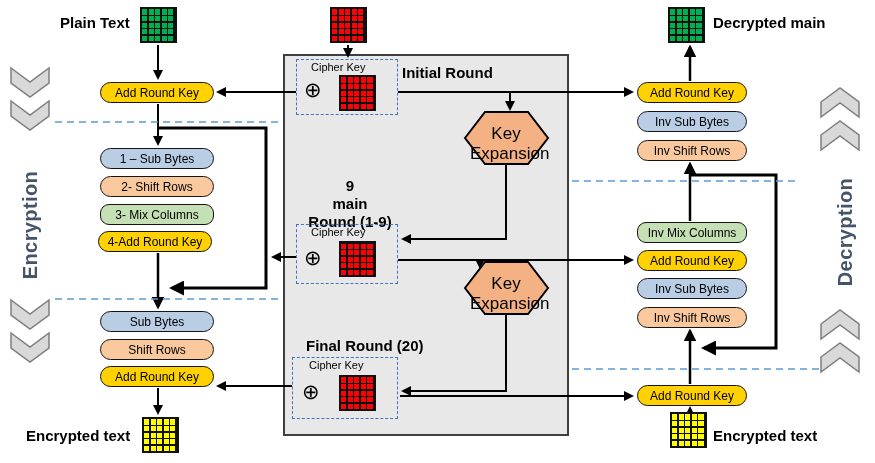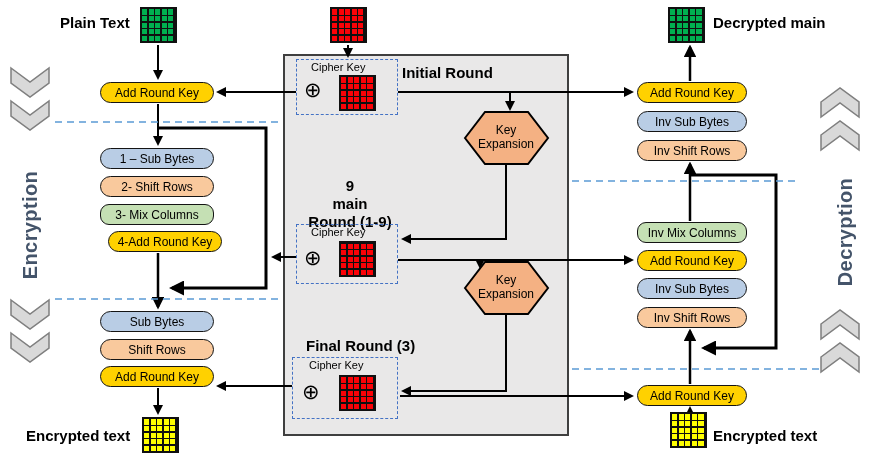--- a/index.html
+++ b/index.html
@@ -37,21 +37,21 @@
   .grid-green{background-color:var(--grid-green);}
   .grid-red{background-color:var(--grid-red);}
   .grid-yellow{background-color:var(--grid-yellow);}
   .ckbox{
     position:absolute;border:1.5px dashed var(--key-box-blue);
     box-sizing:border-box;z-index:3;background:transparent;
   }
   .ck-label{position:absolute;font-size:11px;white-space:nowrap;}
   .xor{position:absolute;font-size:21px;line-height:1;}
   .hexlabel{
-    position:absolute;width:72px;font-size:12px;line-height:1.15;text-align:center;
+    position:absolute;width:72px;font-size:17px;line-height:1.15;text-align:center;
     white-space:pre-line;z-index:3;
   }
   .side-label{
     position:absolute;width:140px;height:30px;line-height:30px;text-align:center;
     font-size:20px;font-weight:bold;letter-spacing:.4px;color:var(--side-label-text);
     transform:rotate(-90deg);z-index:3;
   }
 </style>
 </head>
 <body>
@@ -118,21 +118,21 @@
   </svg>
 
   <div class="lbl" style="left:60px;top:14px">Plain Text</div>
   <div class="grid-icon grid-green" style="left:140px;top:7px"></div>
   <div class="side-label" style="left:-40px;top:210px">Encryption</div>
 
   <div class="pill yellow" style="left:100px;top:82px;width:114px">Add Round Key</div>
   <div class="pill blue" style="left:100px;top:148px;width:114px">1 – Sub Bytes</div>
   <div class="pill orange" style="left:100px;top:176px;width:114px">2- Shift Rows</div>
   <div class="pill green" style="left:100px;top:204px;width:114px">3- Mix Columns</div>
-  <div class="pill yellow" style="left:108px;top:231px;width:114px">4-Add Round Key</div>
+  <div class="pill yellow" style="left:98px;top:231px;width:114px">4-Add Round Key</div>
   <div class="pill orange" style="left:100px;top:339px;width:114px">Shift Rows</div>
   <div class="pill blue" style="left:100px;top:311px;width:114px">Sub Bytes</div>
   <div class="pill yellow" style="left:100px;top:366px;width:114px">Add Round Key</div>
 
   <div class="lbl" style="left:26px;top:427px">Encrypted text</div>
   <div class="grid-icon grid-yellow" style="left:142px;top:417px"></div>
 
   <div class="grid-icon grid-red" style="left:330px;top:7px"></div>
   <div class="lbl" style="left:402px;top:64px">Initial Round</div>
 
@@ -145,21 +145,21 @@
   <div class="multi" style="left:298px;top:177px;width:104px">9
 main
 Round (1-9)</div>
 
   <div class="ckbox" style="left:296px;top:224px;width:102px;height:60px">
     <div class="ck-label" style="left:14px;top:1px">Cipher Key</div>
     <div class="xor" style="left:7px;top:22px">⊕</div>
     <div class="grid-icon grid-red" style="left:42px;top:16px"></div>
   </div>
 
-  <div class="lbl" style="left:306px;top:337px">Final Round (3)</div>
+  <div class="lbl" style="left:306px;top:337px">Final Round (20)</div>
 
   <div class="ckbox" style="left:292px;top:357px;width:106px;height:62px">
     <div class="ck-label" style="left:16px;top:1px">Cipher Key</div>
     <div class="xor" style="left:9px;top:23px">⊕</div>
     <div class="grid-icon grid-red" style="left:46px;top:17px"></div>
   </div>
 
   <div class="hexlabel" style="left:470px;top:124px">Key
 Expansion</div>
   <div class="hexlabel" style="left:470px;top:274px">Key

